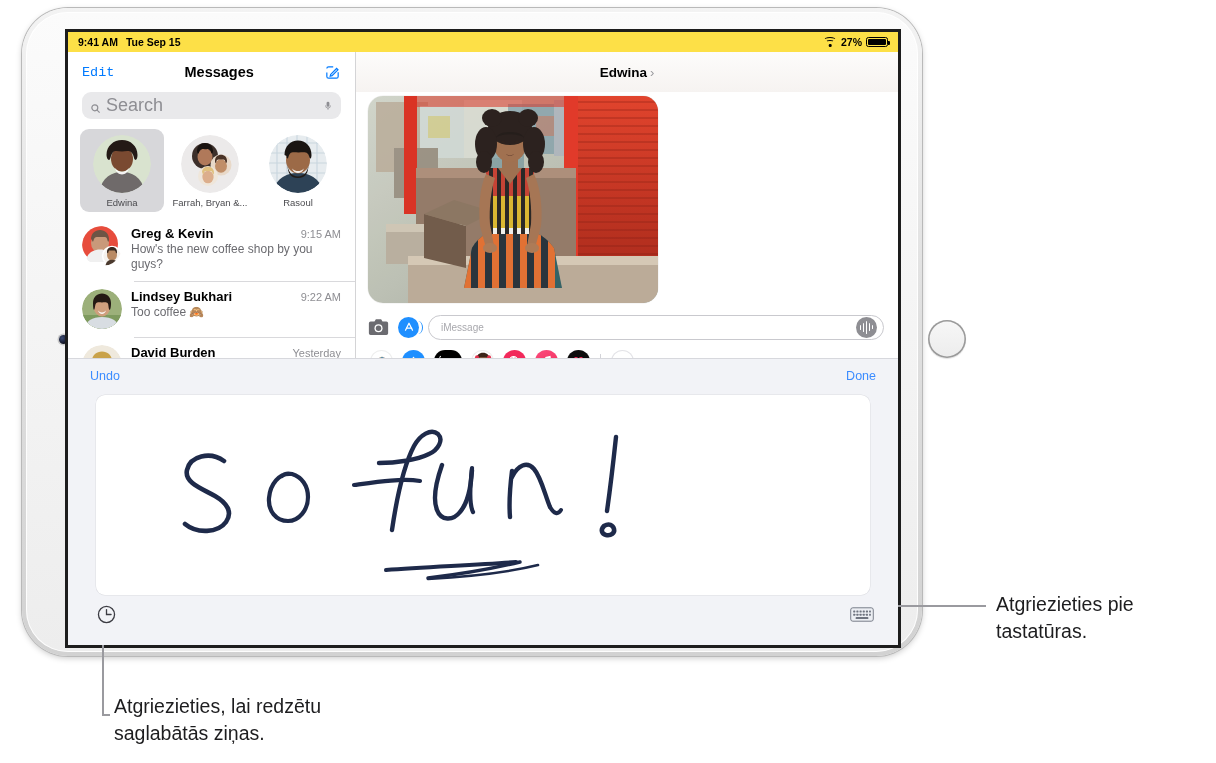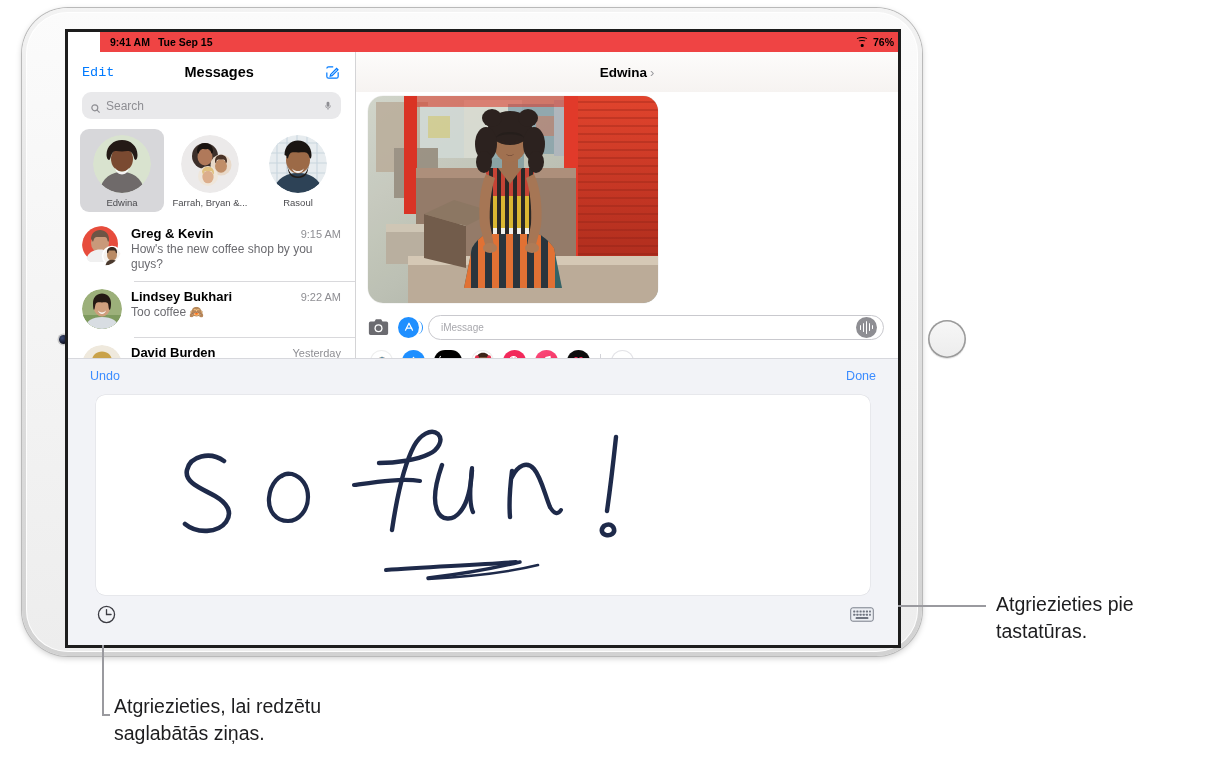--- a/index.html
+++ b/index.html
@@ -44,21 +44,21 @@
     background: #fff;
     overflow: hidden;
     box-shadow: 0 0 0 3px #1d1d1d;
   }
 
   
   .statusbar {
     position: absolute; left: 0; top: 0; width: 100%; height: 20px;
     display: flex; align-items: center; justify-content: space-between;
     padding: 0 10px; font-size: 10.5px; font-weight: bold; color: #000;
-    background: #ef4444; z-index: 8; margin-left: 32px;
+    background: #fde047; z-index: 8;
   }
   .sb-left { display: flex; gap: 8px; align-items: center; }
   .sb-right { display: flex; gap: 4px; align-items: center; }
   .wifi-icon { width: 13px; height: 10px; position: relative; }
   .wifi-icon i { position: absolute; border: 1.6px solid #000; border-bottom: none;
      border-left-color: transparent; border-right-color: transparent; border-radius: 50% 50% 0 0; left: 50%; transform: translateX(-50%); }
   .wifi-icon i:nth-child(1) { width: 13px; height: 6px; top: 0; }
   .wifi-icon i:nth-child(2) { width: 8px; height: 4px; top: 2.5px; }
   .wifi-dot { position: absolute; width: 2.6px; height: 2.6px; border-radius: 50%; background: #000; left: 50%; transform: translateX(-50%); bottom: 0; }
   .battery { width: 22px; height: 10px; border: 1.3px solid #000; border-radius: 2.4px; position: relative; }
@@ -74,21 +74,21 @@
   .sb-head { height: 40px; display: flex; align-items: center; justify-content: space-between; padding: 0 14px; }
   .edit-btn { color: #007aff; font-size: 13.5px; font-family: Liberation Mono, monospace; }
   .sb-title { font-size: 14.5px; font-weight: bold; color: #000; }
   .compose-icon { width: 17px; height: 17px; color: #007aff; }
 
   .searchwrap { padding: 0 14px 8px; }
   .searchbar {
     height: 27px; border-radius: 9px; background: #e9e9eb;
     display: flex; align-items: center; padding: 0 8px; gap: 5px;
   }
-  .search-ph { color: #8e8e93; font-size: 12px; flex: 1; }
+  .search-ph { color: #8e8e93; font-size: 18px; flex: 1; }
   .mic-icon { width: 10px; height: 14px; color: #8e8e93; }
   .magn { width: 11px; height: 11px; color: #8e8e93; }
 
   
   .pinned { display: flex; padding: 2px 12px 6px; gap: 4px; }
   .pin { width: 84px; border-radius: 9px; padding: 6px 0 4px; text-align: center; }
   .pin.sel { background: #d7d7da; }
   .pin-av { width: 58px; height: 58px; border-radius: 50%; margin: 0 auto 4px; overflow: hidden; position: relative; }
   .pin-lbl { font-size: 9.5px; color: #4b4b4f; white-space: nowrap; overflow: hidden; text-overflow: ellipsis; padding: 0 3px; }
 
@@ -175,21 +175,21 @@
         <div class="sb-left">
           <span>9:41 AM</span>
           <span>Tue Sep 15</span>
         </div>
         <div class="sb-right">
           <span class="wifi-icon">
             <i></i>
               <i></i>
               <span class="wifi-dot"></span>
           </span>
-          <span>76%</span>
+          <span>27%</span>
           <span class="battery">
               <i></i>
             </span>
         </div>
       </div>
 
       <div class="split">
 
         <div class="sidebar">
 

